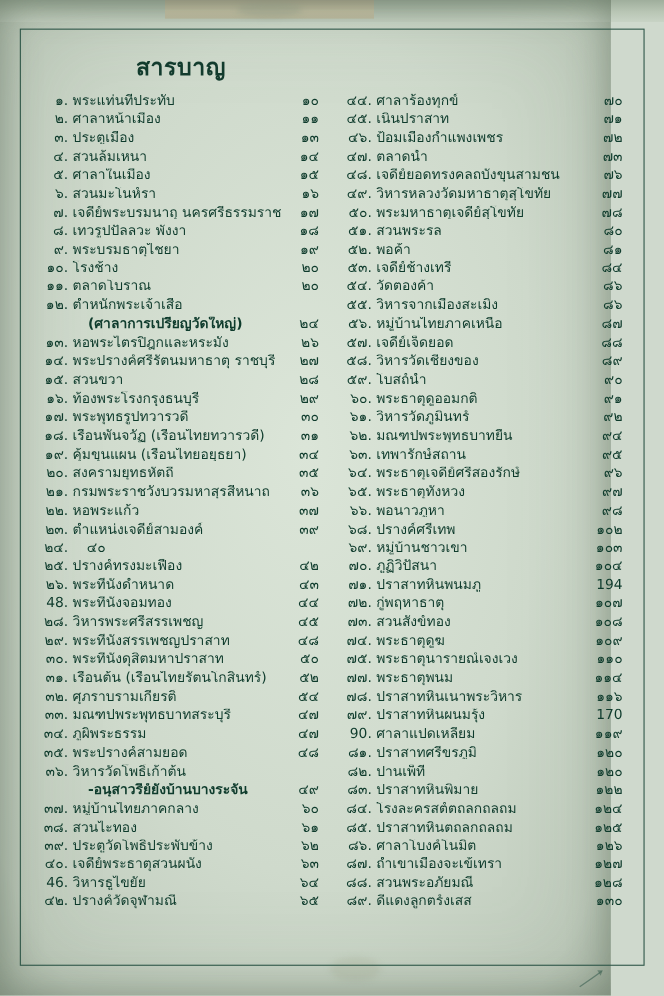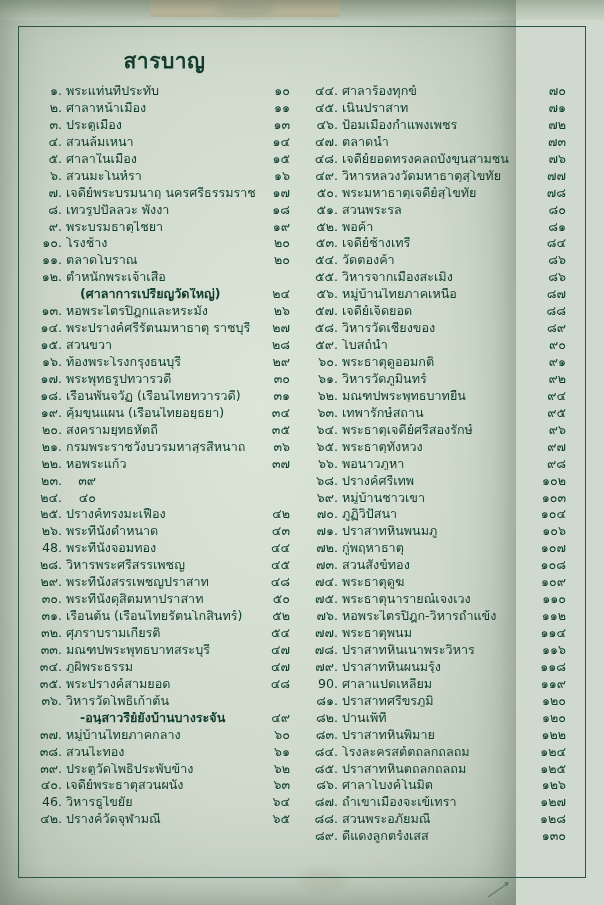--- a/index.html
+++ b/index.html
@@ -8,21 +8,21 @@
   }
   body {
     width: 604px;
     height: 905px;
     background: #cfd9cd;
     font-family: "DejaVu Sans", sans-serif;
     overflow: hidden;
   }
   #page {
     position: relative;
-    width: 516px;
+    width: 555px;
     height: 905px;
     box-sizing: border-box;
     
     background:
       radial-gradient(ellipse at 50% 45%, #dbe5d8 0%, #cfdacc 55%, #bfcbbc 88%, #a9b6a6 100%);
   }
   
   #page:before {
     content: "";
     position: absolute;
@@ -273,20 +273,21 @@
             <span class="label">กรมพระราชวังบวรมหาสุรสีหนาถ</span>
             <span class="page">๓๖</span>
           </div>
         <div class="toc-row">
             <span class="num">๒๒.</span>
             <span class="label">หอพระแก้ว</span>
             <span class="page">๓๗</span>
           </div>
         <div class="toc-row">
             <span class="num">๒๓.</span>
+            <span class="label">ตำแหน่งเจดีย์สามองค์</span>
             <span class="page">๓๙</span>
           </div>
         <div class="toc-row">
             <span class="num">๒๔.</span>
             <span class="page">๔๐</span>
           </div>
         <div class="toc-row">
             <span class="num">๒๕.</span>
             <span class="label">ปรางค์ทรงมะเฟือง</span>
             <span class="page">๔๒</span>
@@ -510,21 +511,21 @@
             <span class="page">๑๐๓</span>
           </div>
         <div class="toc-row">
             <span class="num">๗๐.</span>
             <span class="label">ภูฏิวิปัสนา</span>
             <span class="page">๑๐๔</span>
           </div>
         <div class="toc-row">
             <span class="num">๗๑.</span>
             <span class="label">ปราสาทหินพนมภู</span>
-            <span class="page">๑๐๖</span>
+            <span class="page">194</span>
           </div>
         <div class="toc-row">
             <span class="num">๗๒.</span>
             <span class="label">กู่พฤหาธาตุ</span>
             <span class="page">๑๐๗</span>
           </div>
         <div class="toc-row">
             <span class="num">๗๓.</span>
             <span class="label">สวนสังข์ทอง</span>
             <span class="page">๑๐๘</span>
@@ -533,38 +534,33 @@
             <span class="num">๗๔.</span>
             <span class="label">พระธาตุดูฆ</span>
             <span class="page">๑๐๙</span>
           </div>
         <div class="toc-row">
             <span class="num">๗๕.</span>
             <span class="label">พระธาตุนารายณ์เจงเวง</span>
             <span class="page">๑๑๐</span>
           </div>
         <div class="toc-row">
-            <span class="num">๗๖.</span>
-            <span class="label">หอพระไตรปิฎก-วิหารถ้ำแข้ง</span>
-            <span class="page">๑๑๒</span>
-          </div>
-        <div class="toc-row">
             <span class="num">๗๗.</span>
             <span class="label">พระธาตุพนม</span>
             <span class="page">๑๑๔</span>
           </div>
         <div class="toc-row">
             <span class="num">๗๘.</span>
             <span class="label">ปราสาทหินเนาพระวิหาร</span>
             <span class="page">๑๑๖</span>
           </div>
         <div class="toc-row">
             <span class="num">๗๙.</span>
             <span class="label">ปราสาทหินผนมรุ้ง</span>
-            <span class="page">๑๑๘</span>
+            <span class="page">170</span>
           </div>
         <div class="toc-row">
             <span class="num">90.</span>
             <span class="label">ศาลาแปดเหลี่ยม</span>
             <span class="page">๑๑๙</span>
           </div>
         <div class="toc-row">
             <span class="num">๘๑.</span>
             <span class="label">ปราสาทศรีขรภูมิ</span>
             <span class="page">๑๒๐</span>

